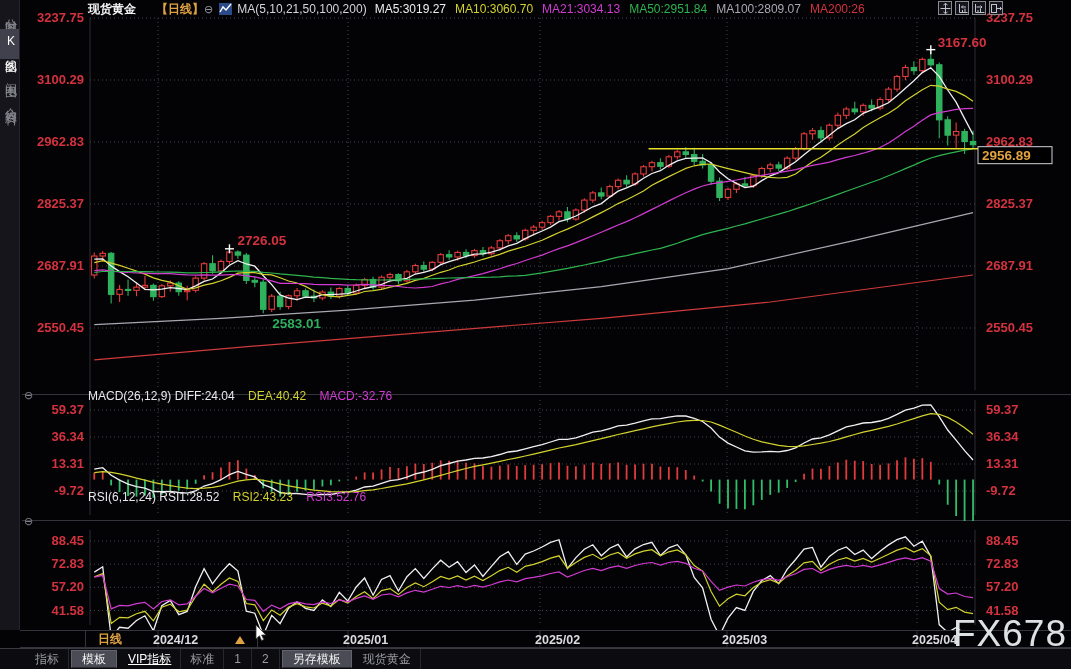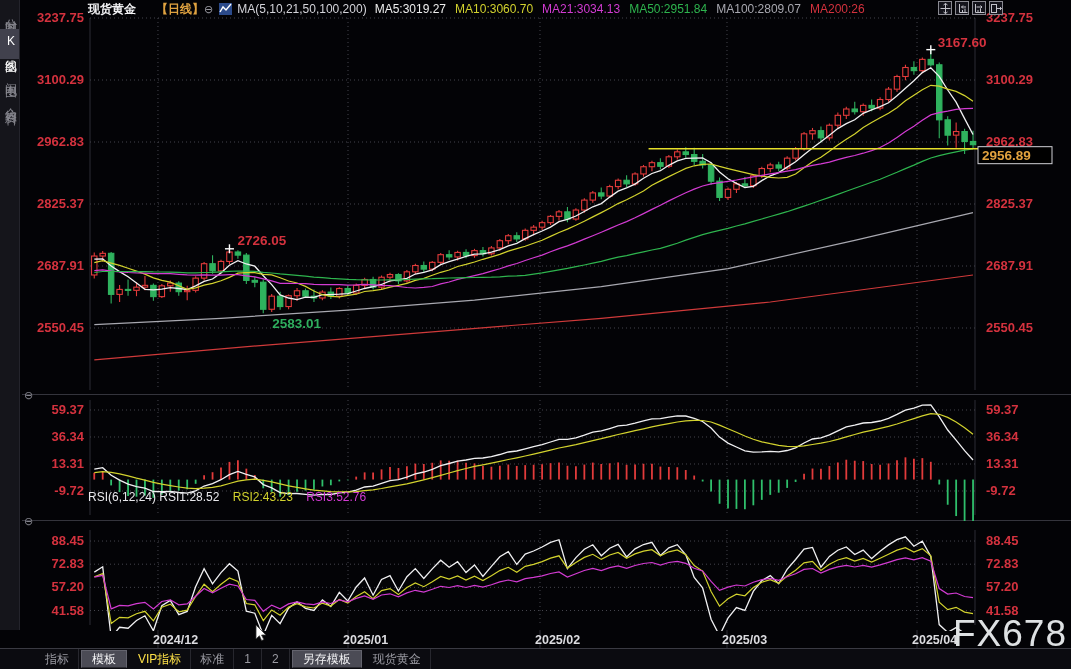--- a/index.html
+++ b/index.html
@@ -39,24 +39,24 @@
     border-left:1px solid #34343c;box-sizing:border-box;display:flex;align-items:center;justify-content:space-between;
     padding:0 12px 0 12px;cursor:pointer;}
   .periodcell .plabel{color:#dfa240;font-weight:bold;font-size:12px;}
   .tri-up{width:0;height:0;border-left:5px solid transparent;border-right:5px solid transparent;border-bottom:8px solid #dfa240;}
 
   
   .watermark{position:absolute;right:4px;top:613px;font-size:37px;color:#e6e9eb;letter-spacing:1px;z-index:8;opacity:.97;}
 
   
   .toolbar{position:absolute;left:0;right:0;top:648px;height:21px;background:#0b0b10;border-top:1px solid #3a3a42;
-    display:flex;align-items:stretch;padding-left:36px;box-sizing:border-box;z-index:6;font-size:12px;}
+    display:flex;align-items:stretch;padding-left:26px;box-sizing:border-box;z-index:6;font-size:12px;}
   .ttab{display:flex;align-items:center;padding:0 9px;color:#9a9aa2;cursor:pointer;border-right:1px solid #27272e;}
   .ttab.raised{background:#4b4b55;color:#f2f2f4;border:1px solid #63636d;border-bottom-color:#2a2a30;margin:1px 2px;padding:0 10px;}
-  .ttab.vip{color:#fde047;}
+  .ttab.vip{color:#ffffff;text-decoration:underline;}
   .ttab.num{padding:0 10px;}
 
   .cursor{position:absolute;left:251px;top:623px;z-index:9;pointer-events:none;}
 </style>
 </head>
 <body>
 <div id="app">
 
   <svg id="chart" width="1071" height="669" style="position:absolute;left:0;top:0;z-index:1;">
       <rect x="0" y="0" width="1071" height="669" fill="#030306"></rect>
@@ -540,27 +540,38 @@
   </div>
 
   <div class="sidebar">
     <div class="stab">分时图</div>
     <div class="stab active">K线图</div>
     <div class="stab">闪电图</div>
     <div class="stab">合约资料</div>
   </div>
 
   <span class="sep-collapse" style="top:389px;">⊖</span>
+  <div class="pheader" style="top:389px;">
+    <span style="color: rgb(232, 232, 236);">MACD(26,12,9) DIFF:24.04</span>
+    <span style="color: rgb(210, 210, 46);">DEA:40.42</span>
+    <span style="color: rgb(210, 59, 210);">MACD:-32.76</span>
+  </div>
   <span class="sep-collapse" style="top:515px;">⊖</span>
   <div class="pheader" style="top:490px;">
     <span style="color: rgb(232, 232, 236);">RSI(6,12,24) RSI1:28.52</span>
     <span style="color: rgb(210, 210, 46);">RSI2:43.23</span>
     <span style="color: rgb(210, 59, 210);">RSI3:52.76</span>
   </div>
 
+  <div class="axisrow">
+    <div class="periodcell">
+      <span class="plabel">日线</span>
+      <span class="tri-up"></span>
+    </div>
+  </div>
 
   <div class="watermark">FX678</div>
 
   <div class="toolbar">
     <span class="ttab">指标</span>
     <span class="ttab raised">模板</span>
     <span class="ttab vip">VIP指标</span>
     <span class="ttab">标准</span>
     <span class="ttab num">1</span>
     <span class="ttab num">2</span>

